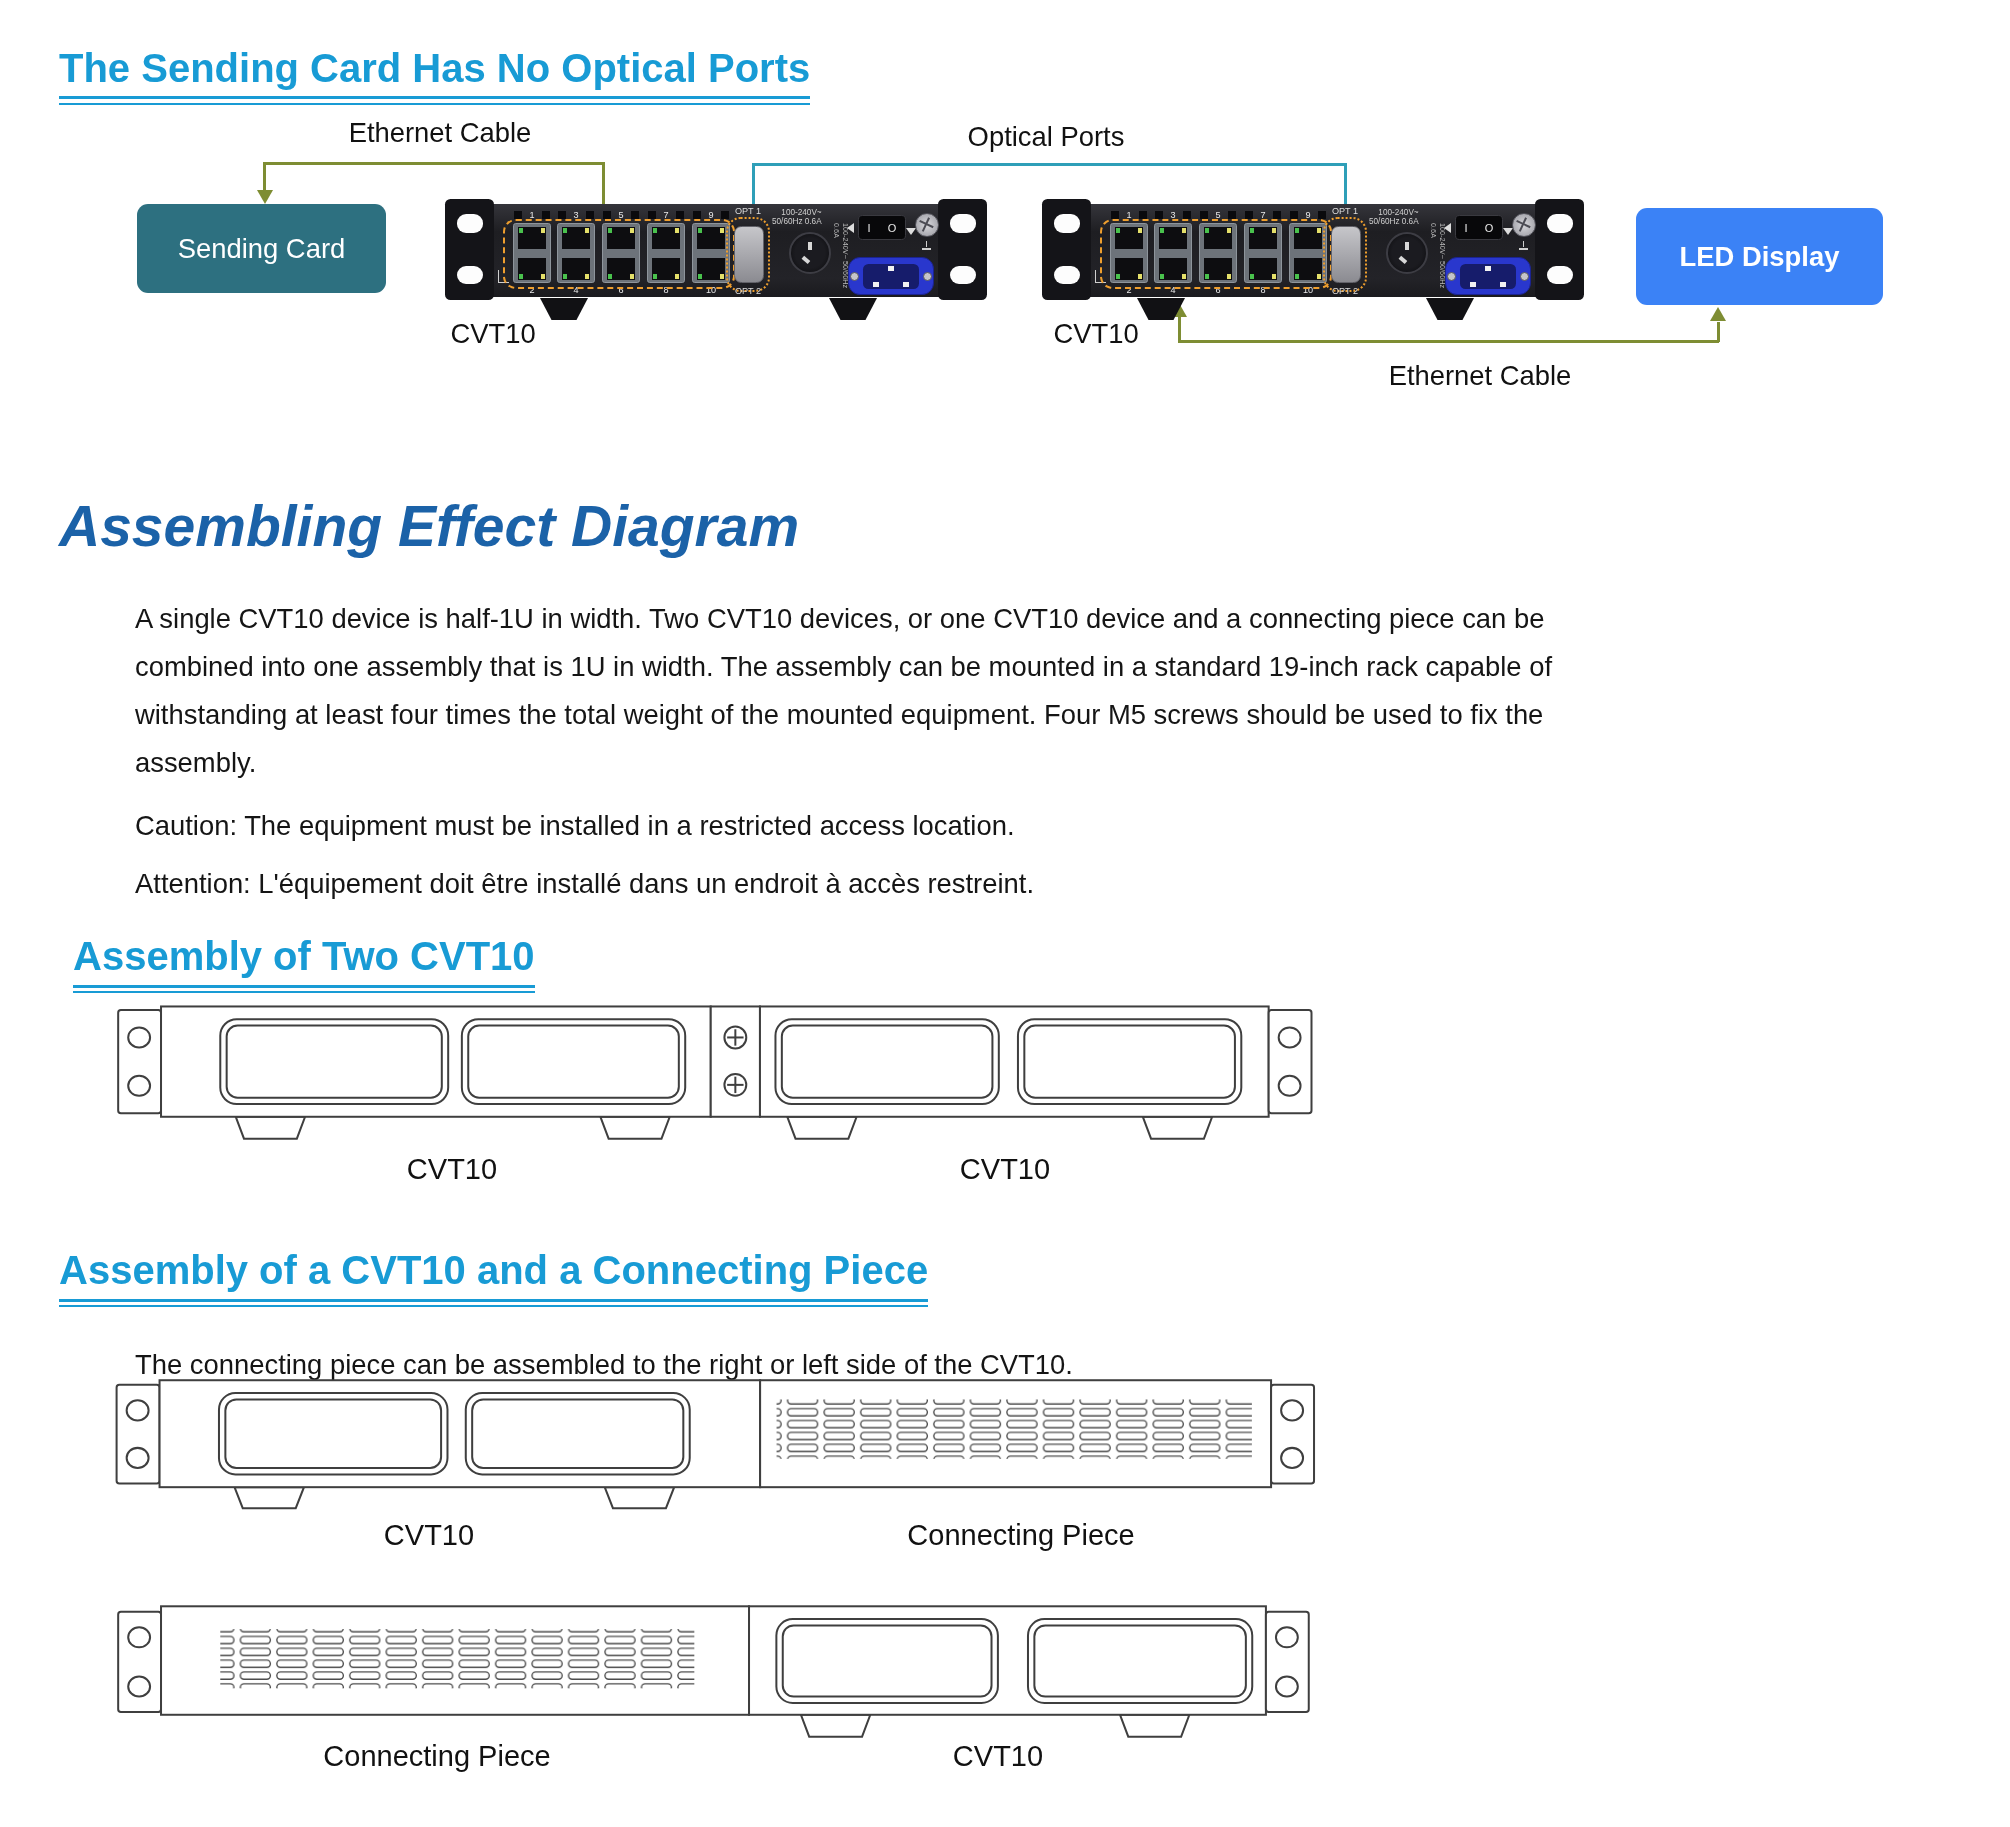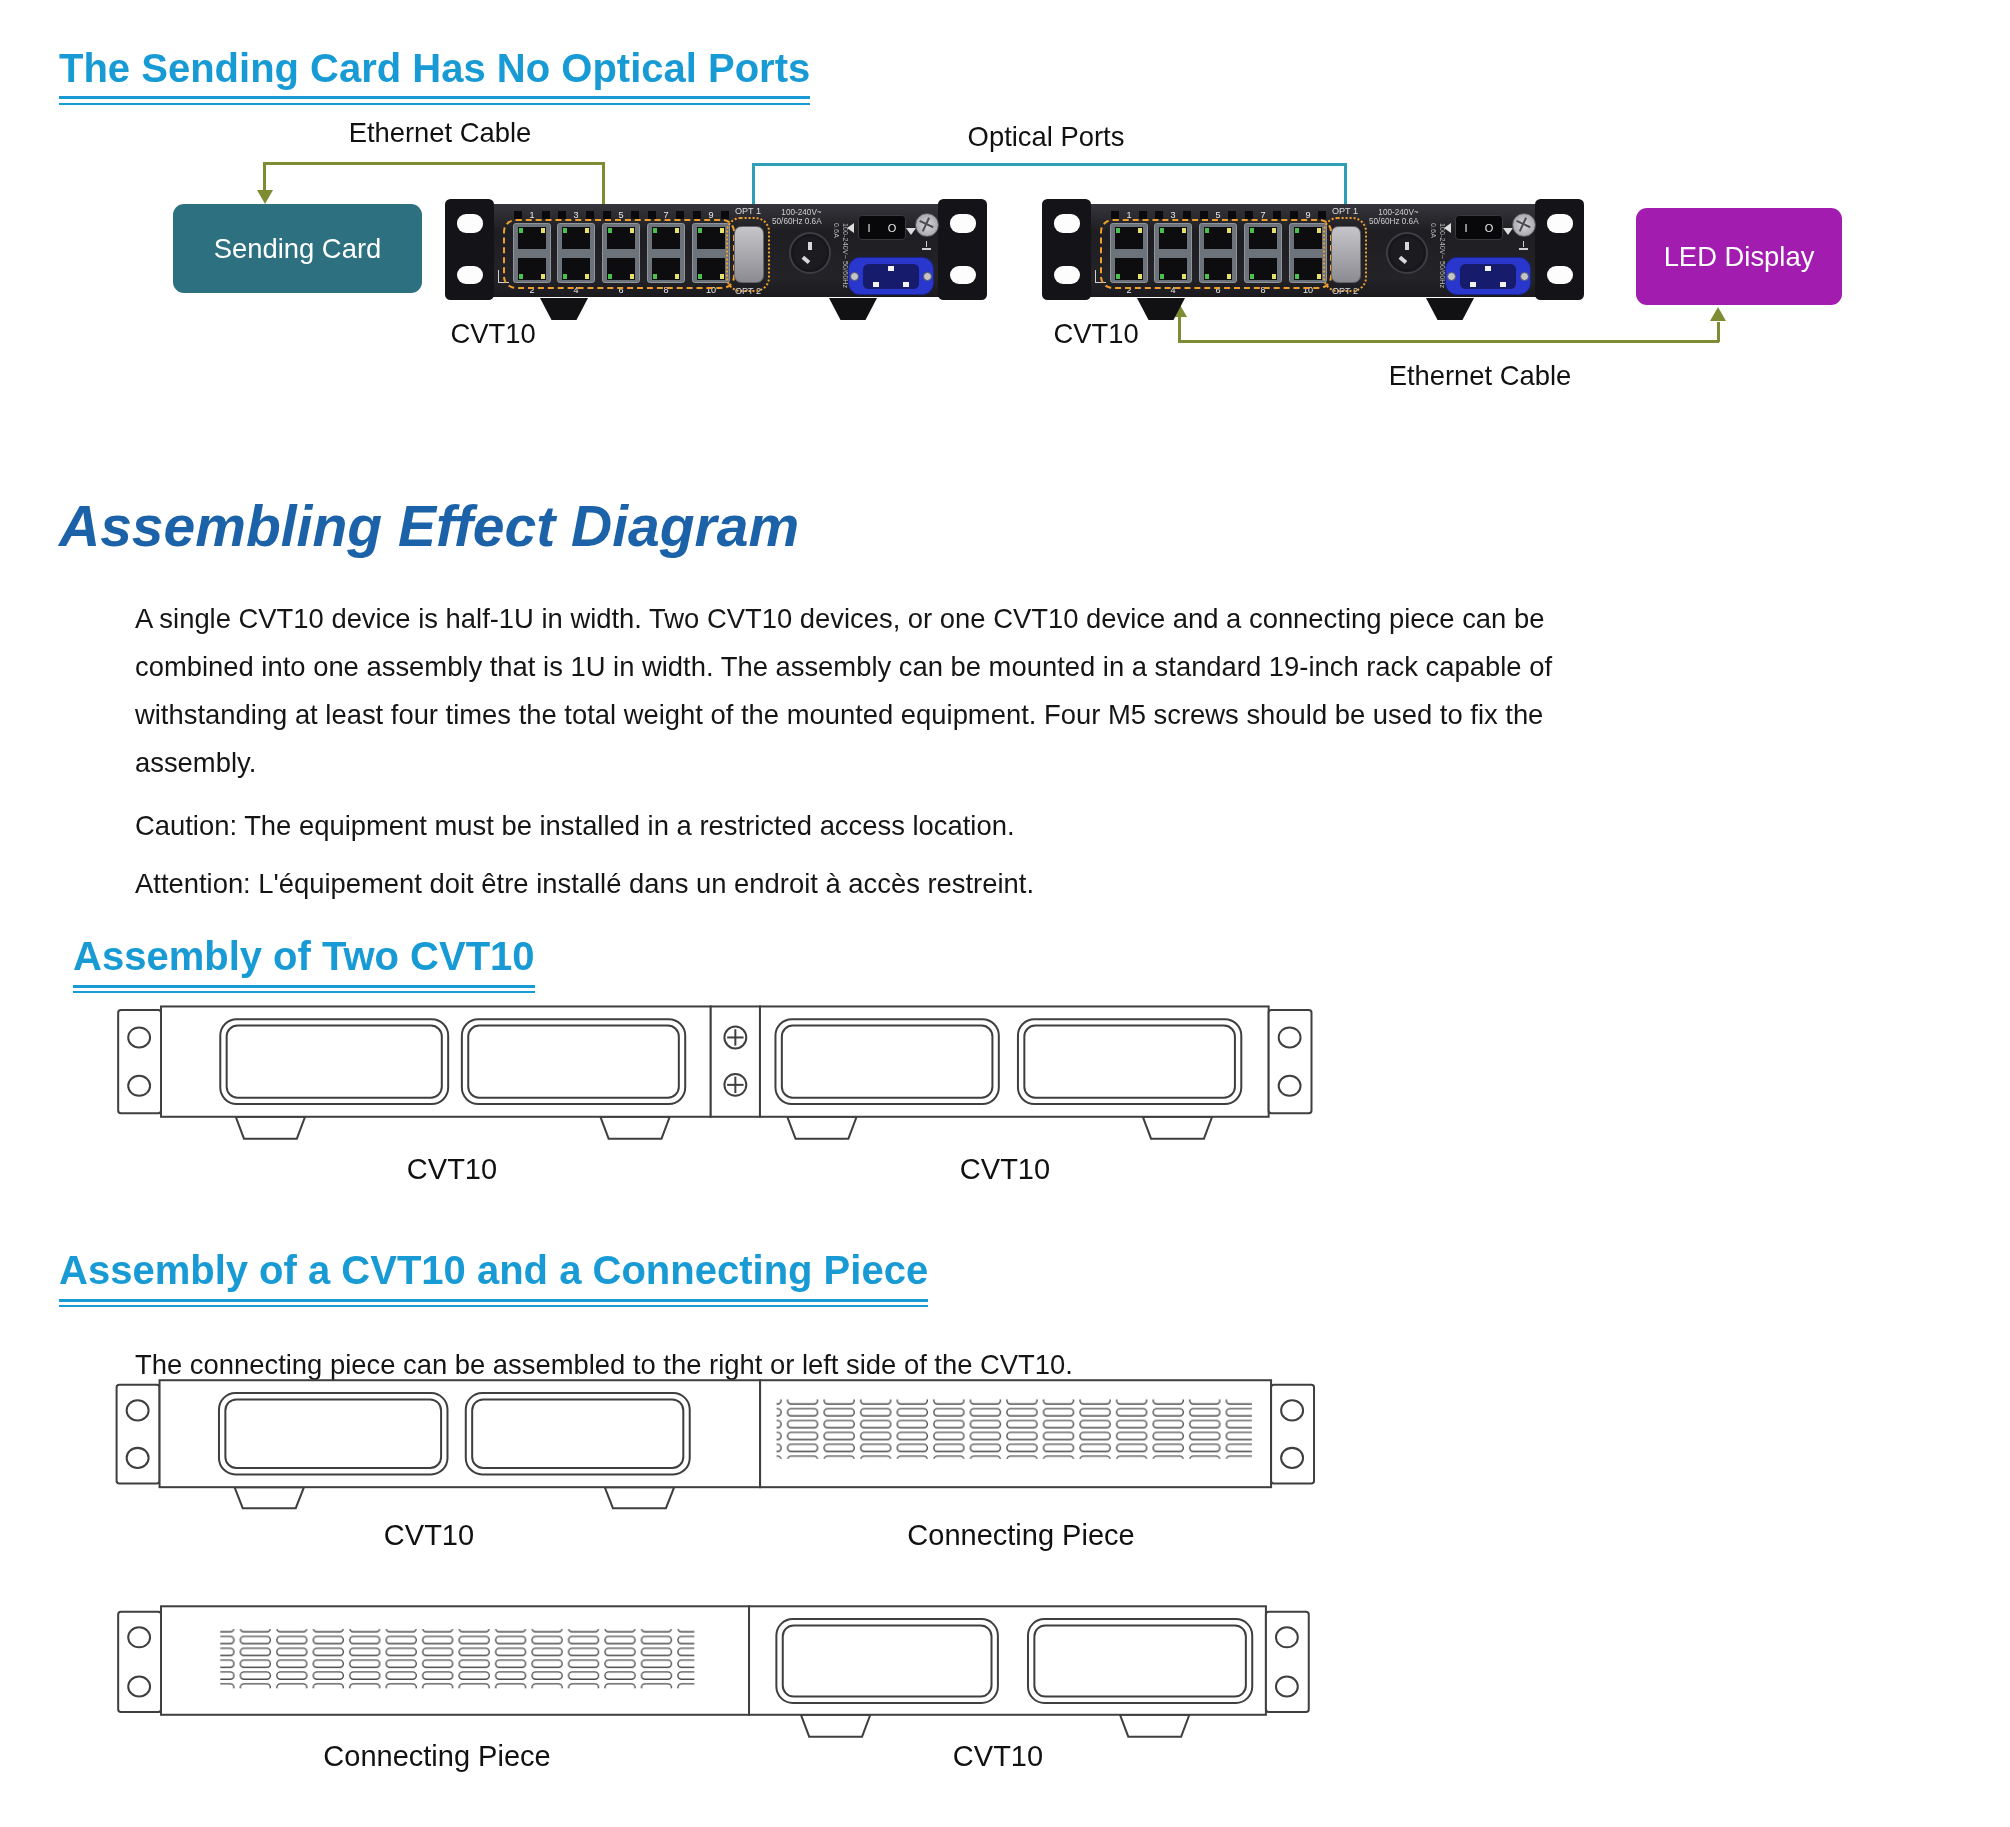--- a/index.html
+++ b/index.html
@@ -13,22 +13,22 @@
   .link-heading::after { content:""; position:absolute; left:0; right:0; bottom:-8.2px; height:1.8px; background:#189bd5; }
   .title-heading { position:absolute; font-weight:bold; font-size:57px; color:#1b62a8; }
 
   .body-text { position:absolute; font-size:27.4px; line-height:48px; color:#151515; }
   .clabel { position:absolute; font-size:27.4px; color:#111; transform:translateX(-50%); white-space:nowrap; }
   .caption { position:absolute; font-size:29px; color:#111; transform:translateX(-50%); white-space:nowrap; }
 
   
   .node-box { position:absolute; border-radius:11px; color:#fff; font-size:27.4px;
               display:flex; align-items:center; justify-content:center; }
-  .sending-card { left:137px; top:204px; width:249px; height:89px; background:#2d7080;margin-left:36px; }
-  .led-display  { left:1636px; top:208px; width:206px; height:97px; background:#a21caf; }
+  .sending-card { left:137px; top:204px; width:249px; height:89px; background:#2d7080; }
+  .led-display  { left:1636px; top:208px; width:247px; height:97px; background:#3b82f6;font-weight:bold; }
 
   
   .aline { position:absolute; }
   .olive { background:#7e8d33; }
   .teal  { background:#2f9fb8; }
   .hline { height:2.7px; } .vline { width:2.7px; }
   .ah { position:absolute; width:0; height:0; background:none !important; }
   .ah.down.oliveh { border-left:8.2px solid transparent; border-right:8.2px solid transparent; border-top:14.6px solid #7e8d33; }
   .ah.down.tealh  { border-left:8.2px solid transparent; border-right:8.2px solid transparent; border-top:14.6px solid #2f9fb8; }
   .ah.up.oliveh   { border-left:8.2px solid transparent; border-right:8.2px solid transparent; border-bottom:14.6px solid #7e8d33; }

